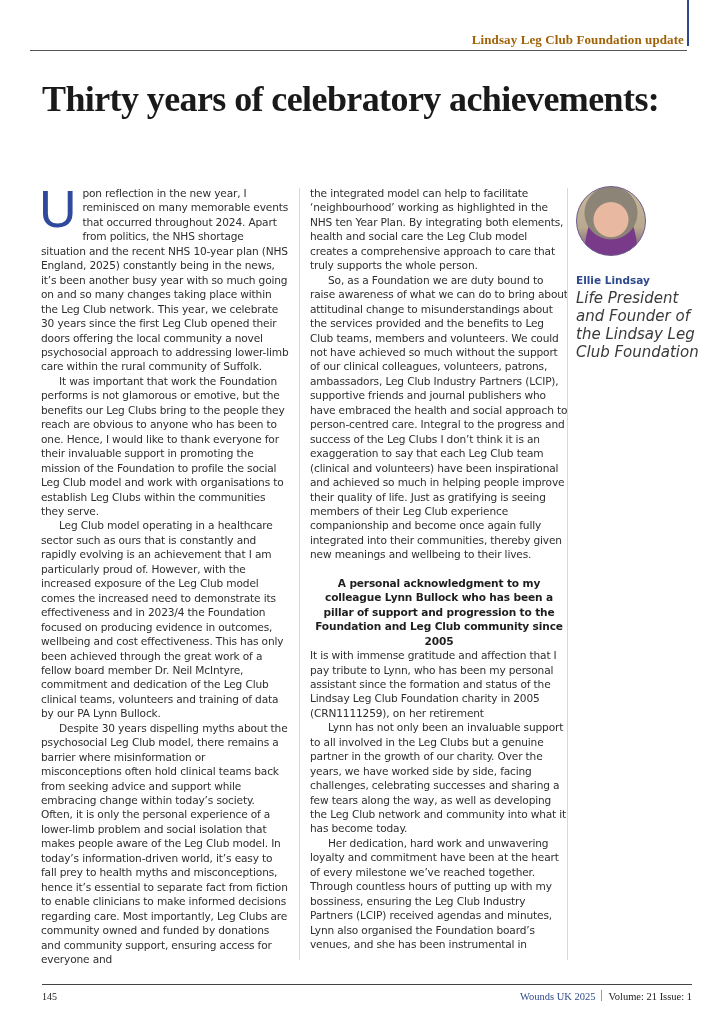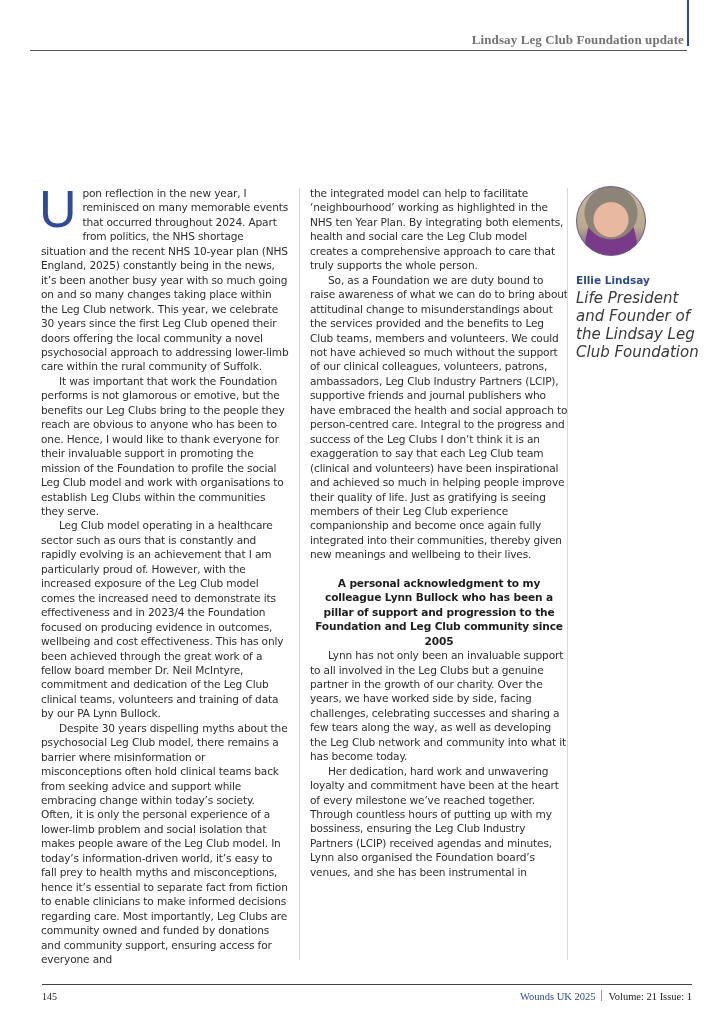--- a/index.html
+++ b/index.html
@@ -1,19 +1,19 @@
 <!DOCTYPE html>
 <html><head>
 <meta charset="utf-8">
 <style>
   html, body { margin:0; padding:0; background:#ffffff; }
   body { width:724px; height:1024px; position:relative; overflow:hidden; font-family:"DejaVu Sans", sans-serif; color:#2b2b2b; }
 
   .header-vrule { position:absolute; left:687px; top:0; width:2px; height:46px; background:#2f4a8c; }
-  .header-title { position:absolute; right:40px; top:32px; font-family:"Liberation Serif", serif; font-weight:bold; font-size:13px; color:#737373; letter-spacing:0.1px; }
+  .header-title { position:absolute; right:40px; top:32px; font-family:"Liberation Serif", serif; font-weight:bold; font-size:13px; color:#a16207; letter-spacing:0.1px; }
   .header-rule { position:absolute; left:30px; top:50px; width:657px; height:1px; background:#555; }
 
   .page-title { position:absolute; left:42px; top:80px; width:670px; font-family:"Liberation Serif", serif; font-weight:bold; font-size:36px; line-height:39px; color:#1a1a1a; margin:0; letter-spacing:-0.6px; }
 
   .col { position:absolute; top:186px; font-size:10.6px; line-height:14.45px; color:#2e2e2e; letter-spacing:-0.15px; }
   .col p { margin:0; text-indent:18px; }
   .col p.noindent { text-indent:0; }
   .col1 { left:41px; width:248px; }
   .col2 { left:310px; width:258px; }
   .col-divider { position:absolute; width:1px; background:#d8d8d8; }
@@ -39,36 +39,37 @@
   .footer-sep { display:inline-block; width:1px; height:11px; background:#999; margin:0 6px; vertical-align:-1px; }
 </style>
 </head>
 <body>
 
 <div class="header-vrule"></div>
 <div class="header-title">Lindsay Leg Club Foundation update</div>
 <div class="header-rule"></div>
 
 <h1 class="page-title">
-  <br>
+  <span>Thirty years of celebratory achievements:</span><br>
 </h1>
 
 <div class="col col1">
   <p class="noindent"><span class="dropcap">U</span><span>pon reflection in the new year, I reminisced on many memorable events that occurred throughout 2024. Apart from politics, the NHS shortage situation and the recent NHS 10-year plan (NHS England, 2025) constantly being in the news, it’s been another busy year with so much going on and so many changes taking place within the Leg Club network. This year, we celebrate 30 years since the first Leg Club opened their doors offering the local community a novel psychosocial approach to addressing lower-limb care within the rural community of Suffolk.</span></p>
   <p>It was important that work the Foundation performs is not glamorous or emotive, but the benefits our Leg Clubs bring to the people they reach are obvious to anyone who has been to one. Hence, I would like to thank everyone for their invaluable support in promoting the mission of the Foundation to profile the social Leg Club model and work with organisations to establish Leg Clubs within the communities they serve.</p>
   <p>Leg Club model operating in a healthcare sector such as ours that is constantly and rapidly evolving is an achievement that I am particularly proud of. However, with the increased exposure of the Leg Club model comes the increased need to demonstrate its effectiveness and in 2023/4 the Foundation focused on producing evidence in outcomes, wellbeing and cost effectiveness. This has only been achieved through the great work of a fellow board member Dr. Neil McIntyre, commitment and dedication of the Leg Club clinical teams, volunteers and training of data by our PA Lynn Bullock.</p>
   <p>Despite 30 years dispelling myths about the psychosocial Leg Club model, there remains a barrier where misinformation or misconceptions often hold clinical teams back from seeking advice and support while embracing change within today’s society. Often, it is only the personal experience of a lower-limb problem and social isolation that makes people aware of the Leg Club model. In today’s information-driven world, it’s easy to fall prey to health myths and misconceptions, hence it’s essential to separate fact from fiction to enable clinicians to make informed decisions regarding care. Most importantly, Leg Clubs are community owned and funded by donations and community support, ensuring access for everyone and</p>
 </div>
 
 <div class="col-divider div1"></div>
 
 <div class="col col2">
   <p class="noindent">the integrated model can help to facilitate ‘neighbourhood’ working as highlighted in the NHS ten Year Plan. By integrating both elements, health and social care the Leg Club model creates a comprehensive approach to care that truly supports the whole person.</p>
   <p>So, as a Foundation we are duty bound to raise awareness of what we can do to bring about attitudinal change to misunderstandings about the services provided and the benefits to Leg Club teams, members and volunteers.  We could not have achieved so much without the support of our clinical colleagues, volunteers, patrons, ambassadors, Leg Club Industry Partners (LCIP), supportive friends and journal publishers who have embraced the health and social approach to person-centred care. Integral to the progress and success of the Leg Clubs I don’t think it is an exaggeration to say that each Leg Club team (clinical and volunteers) have been inspirational and achieved so much in helping people improve their quality of life. Just as gratifying is seeing members of their Leg Club experience companionship and become once again fully integrated into their communities, thereby given new meanings and wellbeing to their lives.</p>
   <p class="subhead">A personal acknowledgment to my colleague Lynn Bullock who has been a pillar of support and progression to the Foundation and Leg Club community since 2005</p>
+  <p class="noindent">It is with immense gratitude and affection that I pay tribute to Lynn, who has been my personal assistant since the formation and status of the Lindsay Leg Club Foundation charity in 2005 (CRN1111259), on her retirement</p>
   <p>Lynn has not only been an invaluable support to all involved in the Leg Clubs but a genuine partner in the growth of our charity. Over the years, we have worked side by side, facing challenges, celebrating successes and sharing a few tears along the way, as well as developing the Leg Club network and community into what it has become today.</p>
   <p>Her dedication, hard work and unwavering loyalty and commitment have been at the heart of every milestone we’ve reached together. Through countless hours of putting up with my bossiness, ensuring the Leg Club Industry Partners (LCIP) received agendas and minutes, Lynn also organised the Foundation board’s venues, and she has been instrumental in</p>
 </div>
 
 <div class="col-divider div2"></div>
 
 <div class="sidebar">
   <div class="avatar"></div>
   <div class="author-name">Ellie Lindsay</div>
   <div class="author-role">Life President and Founder of the Lindsay Leg Club Foundation</div>

